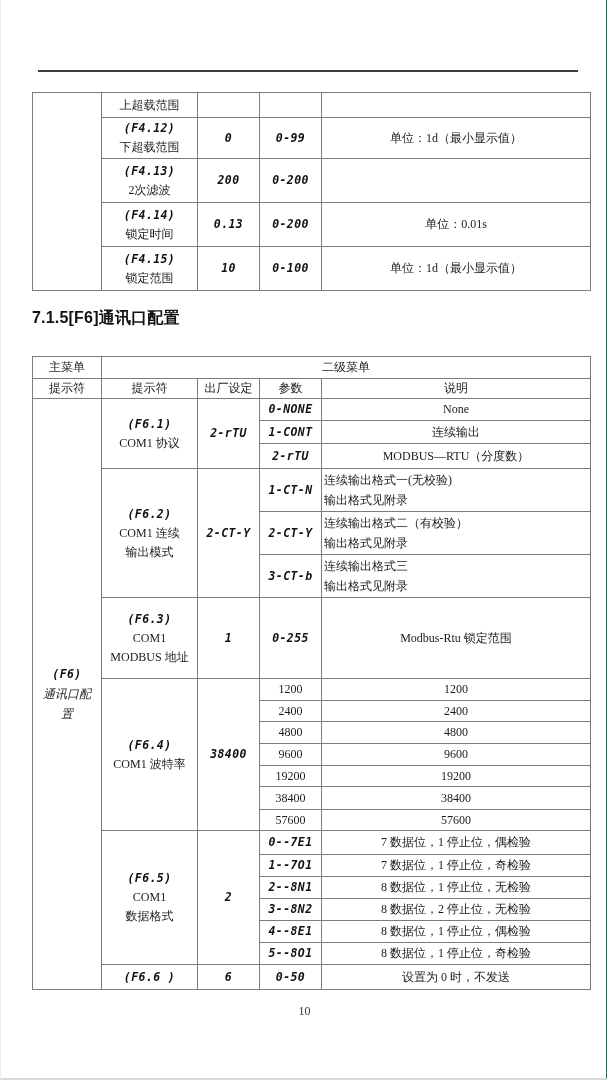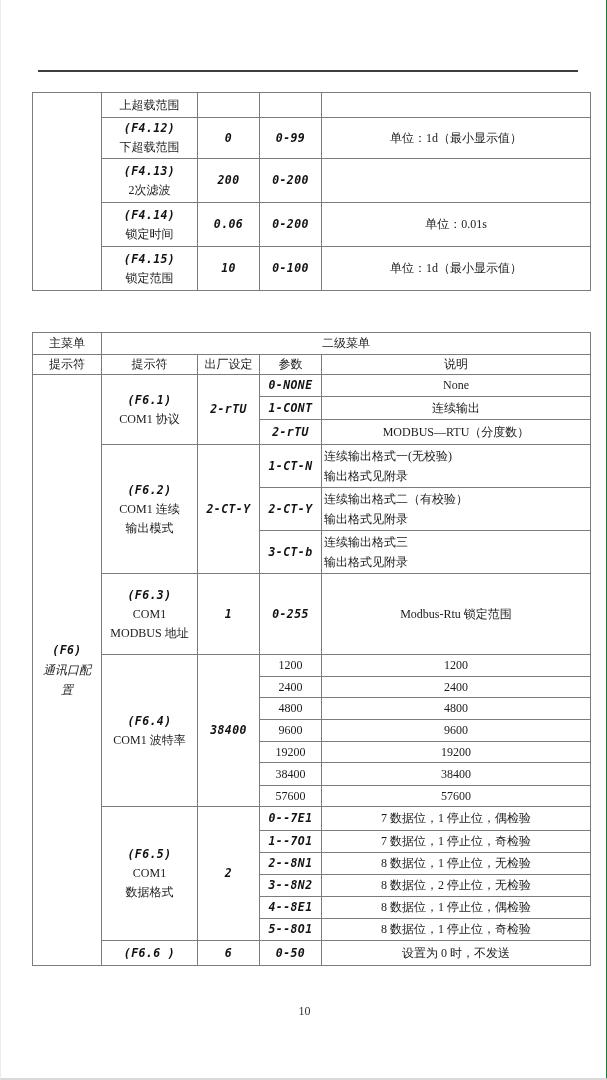--- a/index.html
+++ b/index.html
@@ -25,21 +25,21 @@
     position:absolute;left:31px;top:306px;
     font-family:"Liberation Sans","DejaVu Sans",sans-serif;
     font-weight:700;font-size:16px;line-height:24px;color:#111;
     letter-spacing:0.2px;
   }
   table.tbl{
     border-collapse:collapse;table-layout:fixed;width:558px;
     position:absolute;left:31px;
   }
   #table1{top:92px;}
-  #table2{top:332px;}
+  #table2{top:356px;}
   table.tbl td{
     border:1px solid #7c7c7c;
     text-align:center;vertical-align:middle;
     font-size:12px;line-height:17px;color:#1b1b1b;
     padding:1px 2px;overflow:hidden;
   }
   .lcd{
     font-family:"DejaVu Sans Mono","Liberation Mono",monospace;
     font-style:italic;font-weight:700;
     font-size:11.5px;letter-spacing:0.4px;color:#111;
@@ -96,36 +96,37 @@
       </td>
       <td><span class="lcd">200</span></td>
       <td><span class="lcd">0-200</span></td>
       <td class="desc"></td>
     </tr>
     <tr style="height:44px">
       <td>
         <div class="lcd">(F4.14)</div>
         <div class="cn">锁定时间</div>
       </td>
-      <td><span class="lcd">0.06</span></td>
+      <td><span class="lcd">0.13</span></td>
       <td><span class="lcd">0-200</span></td>
       <td class="desc">单位：0.01s</td>
     </tr>
     <tr style="height:44px">
       <td>
         <div class="lcd">(F4.15)</div>
         <div class="cn">锁定范围</div>
       </td>
       <td><span class="lcd">10</span></td>
       <td><span class="lcd">0-100</span></td>
       <td class="desc">单位：1d（最小显示值）</td>
     </tr>
   </tbody>
     </table>
 
+  <div class="heading">7.1.5[F6]通讯口配置</div>
 
   <table class="tbl" id="table2">
     <colgroup>
       <col style="width:69px">
         <col style="width:96px">
         <col style="width:62px">
         <col style="width:62px">
         <col style="width:269px">
     </colgroup>
 

